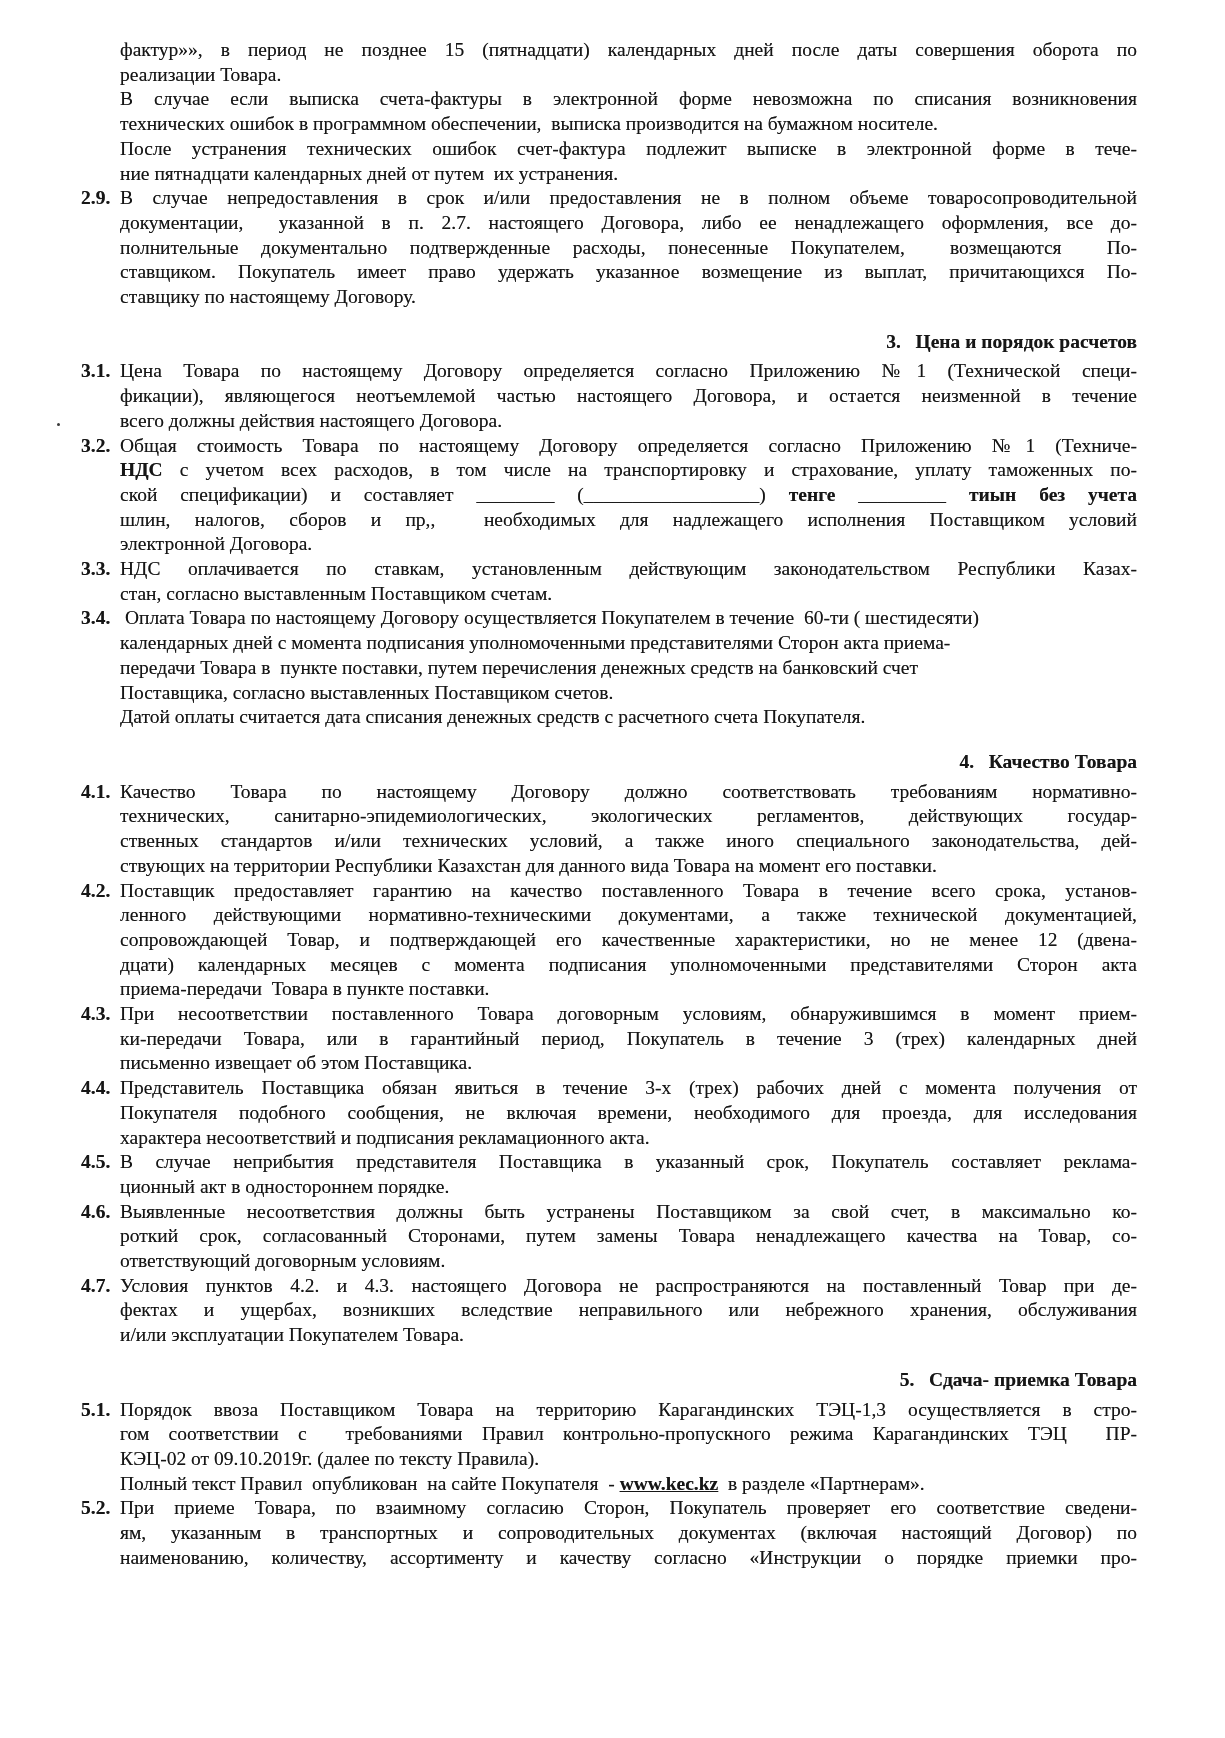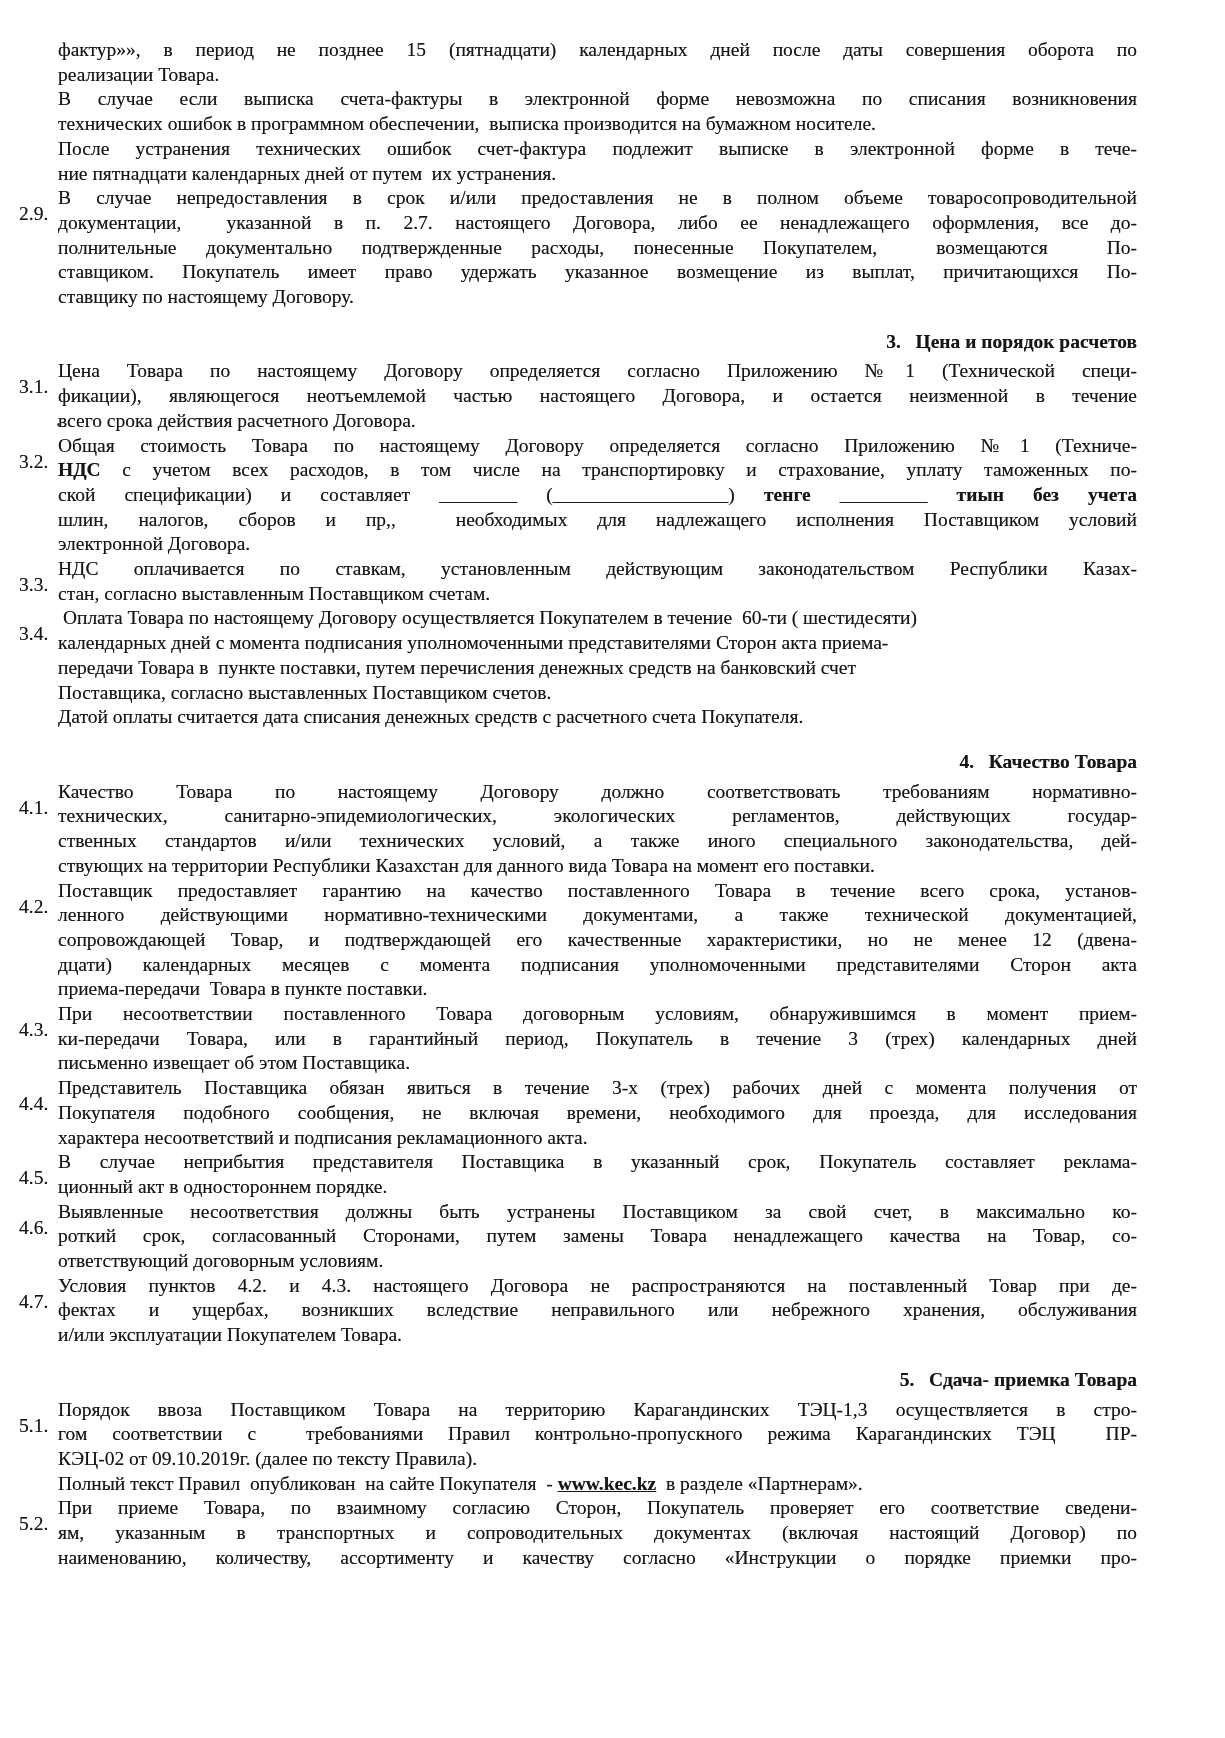--- a/index.html
+++ b/index.html
@@ -1,32 +1,32 @@
 <!DOCTYPE html>
 <html><head>
 <meta charset="utf-8">
 <style>
   html,body{margin:0;padding:0;background:#ffffff;}
   .sheet{
     position:relative;
     width:1225px;height:1738px;
     box-sizing:border-box;
     background:#ffffff;
-    padding:38px 88px 0 58px;
+    padding:38px 88px 0 120px;
     font-family:"Liberation Serif","DejaVu Serif",serif;
     font-size:19.5px;
     line-height:24.7px;
     color:#161616;
     text-shadow:0 0 .45px rgba(0,0,0,.5);
     overflow:hidden;
   }
   .para{margin:0;}
   .line{position:relative;white-space:pre-wrap;}
   .jl{text-align:justify;text-align-last:justify;}
-  .num{position:absolute;left:-39px;top:16px;font-weight:400;white-space:nowrap;}
+  .num{position:absolute;left:-39px;top:0;font-weight:700;white-space:nowrap;}
   .heading{text-align:right;font-weight:700;margin:20px 0 5px 0;white-space:pre-wrap;}
   b{font-weight:700;}
   .speck{position:absolute;width:3px;height:3px;background:#3a3a3a;border-radius:50%;}
 </style>
 </head>
 <body>
 
 <div class="sheet">
   <div>
       <div class="para">
@@ -45,21 +45,21 @@
         <div class="line jl"><span class="num">2.9.</span>В случае непредоставления в срок и/или предоставления не в полном объеме товаросопроводительной</div>
         <div class="line jl">документации,  указанной в п. 2.7. настоящего Договора, либо ее ненадлежащего оформления, все до-</div>
         <div class="line jl">полнительные документально подтвержденные расходы, понесенные Покупателем,  возмещаются  По-</div>
         <div class="line jl">ставщиком. Покупатель имеет право удержать указанное возмещение из выплат, причитающихся По-</div>
         <div class="line">ставщику по настоящему Договору.</div>
       </div>
       <div class="heading">3.   Цена и порядок расчетов</div>
       <div class="para">
         <div class="line jl"><span class="num">3.1.</span>Цена Товара по настоящему Договору определяется согласно Приложению №1 (Технической специ-</div>
         <div class="line jl">фикации), являющегося неотъемлемой частью настоящего Договора, и остается неизменной в течение</div>
-        <div class="line">всего срока действия расчетного Договора.</div>
+        <div class="line">всего должны действия настоящего Договора.</div>
       </div>
       <div class="para">
         <div class="line jl"><span class="num">3.2.</span>Общая стоимость Товара по настоящему Договору определяется согласно Приложению №1 (Техниче-</div>
         <div class="line jl"><b>НДС</b> с учетом всех расходов, в том числе на транспортировку и страхование, уплату таможенных по-</div>
         <div class="line jl">ской спецификации) и составляет ________ (__________________) <b>тенге</b> _________ <b>тиын без учета</b></div>
         <div class="line jl">шлин, налогов, сборов и пр,,  необходимых для надлежащего исполнения Поставщиком условий</div>
         <div class="line">электронной Договора.</div>
       </div>
       <div class="para">
         <div class="line jl"><span class="num">3.3.</span>НДС оплачивается по ставкам, установленным действующим законодательством Республики Казах-</div>

